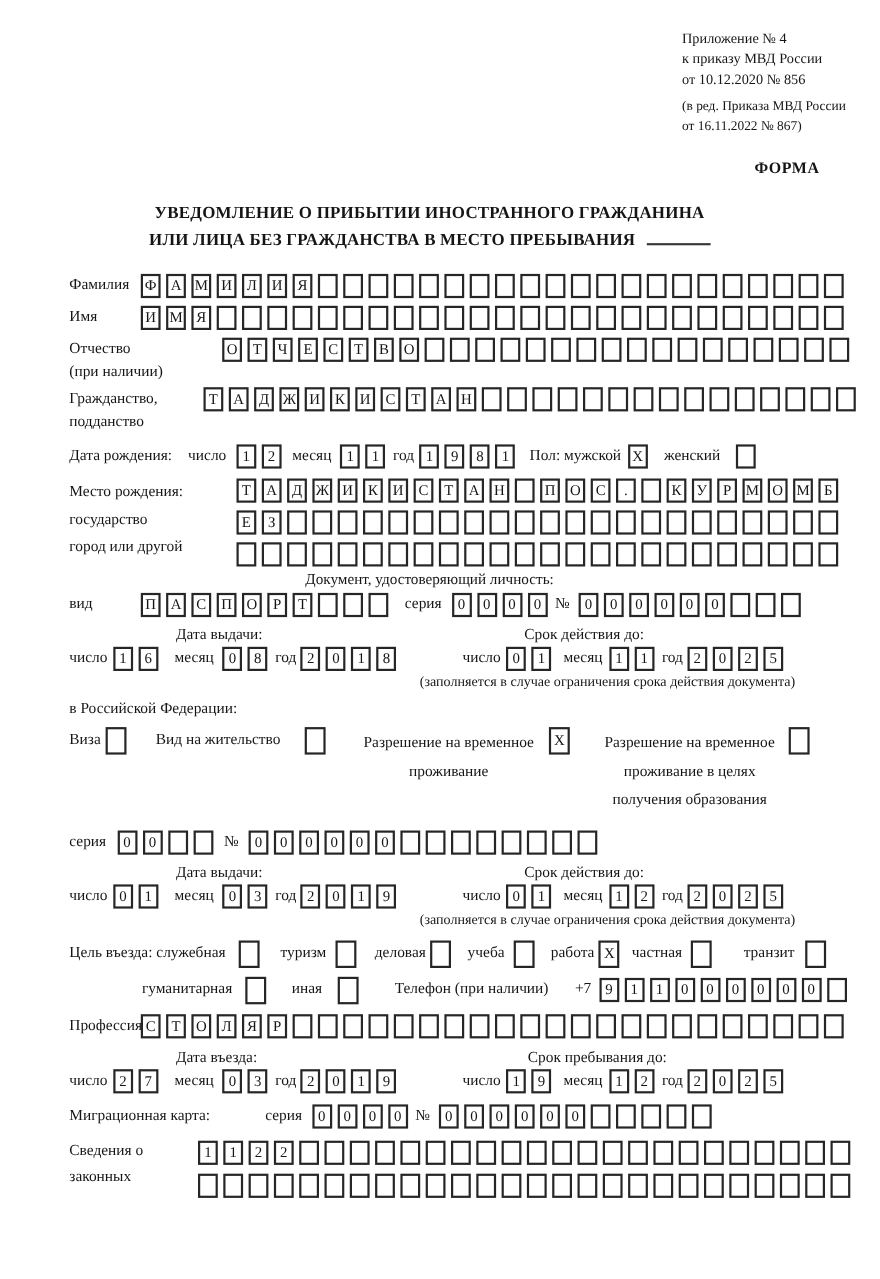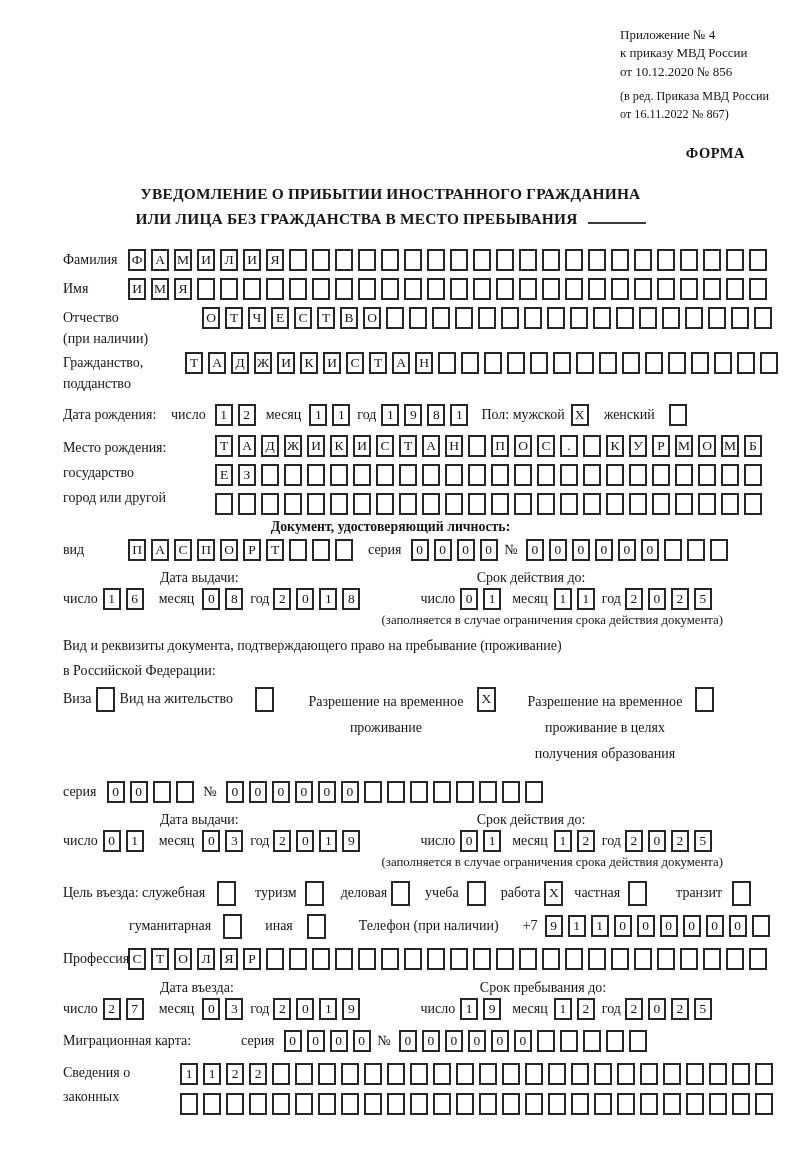--- a/index.html
+++ b/index.html
@@ -17,21 +17,21 @@
   .section-title { font-weight:bold; font-size:14.8px; margin-top:26px; letter-spacing:.2px; }
   .row { display:flex; align-items:center; margin-top:7px; font-size:14px; flex-wrap:nowrap; }
   .cells { display:flex; flex:0 0 auto; }
   .cell {
     box-sizing:border-box; width:18px; height:22px; flex:0 0 auto;
     border:2px solid #262626; margin-right:5px; text-align:center;
     font-size:13.5px; line-height:17px; font-family:"Liberation Serif", serif;
   }
   .cb .cell { width:19px; height:25px; line-height:20px; }
   .lbl { flex:0 0 auto; }
-  .center-bold { text-align:center; font-weight:bold; font-size:13.8px; margin-top:8px; padding-right:60px; }
+  .center-bold { text-align:center; font-weight:normal; font-size:13.8px; margin-top:8px; padding-right:60px; }
   .note-right { text-align:right; padding-right:55px; font-size:12.8px; margin-top:3px; }
   .plain { font-size:14px; }
   .stack { line-height:25px; font-size:14px; flex:0 0 auto; }
   .centerstack { text-align:center; line-height:1.85; flex:0 0 auto; }
 </style>
 </head>
 <body>
 
 <div class="page">
 
@@ -381,29 +381,28 @@
     <span class="cells">
         <span class="cell">2</span>
         <span class="cell">0</span>
         <span class="cell">2</span>
         <span class="cell">5</span>
       </span>
   </div>
 
   <div class="note-right">(заполняется в случае ограничения срока действия документа)</div>
 
-  <div class="plain" style="margin-top:10px">Вид и реквизиты документа, подтверждающего право на пребывание (проживание)</div>
   <div class="plain" style="margin-top:9px">в Российской Федерации:</div>
 
   <div class="row" style="align-items:flex-start; margin-top:8px">
     <span class="lbl" style="margin-top:4px">Виза</span>
     <span class="cells cb" style="margin-left:4px">
         <span class="cell"></span>
       </span>
-    <span class="lbl" style="margin-top:4px">Вид на жительство</span>
+    <span class="lbl" style="margin-left:22px; margin-top:4px">Вид на жительство</span>
     <span class="cells cb" style="margin-left:22px">
         <span class="cell"></span>
       </span>
     <div class="centerstack" style="margin-left:22px; width:170px; margin-top:2px">
       <div>Разрешение на временное</div>
       <div>проживание</div>
     </div>
     <span class="cells cb" style="margin-left:6px">
         <span class="cell">X</span>
       </span>

